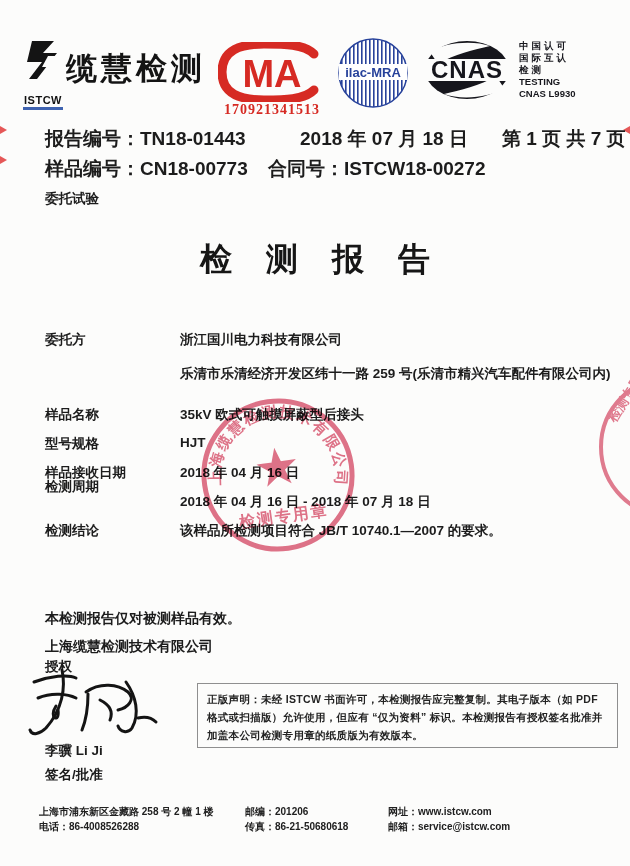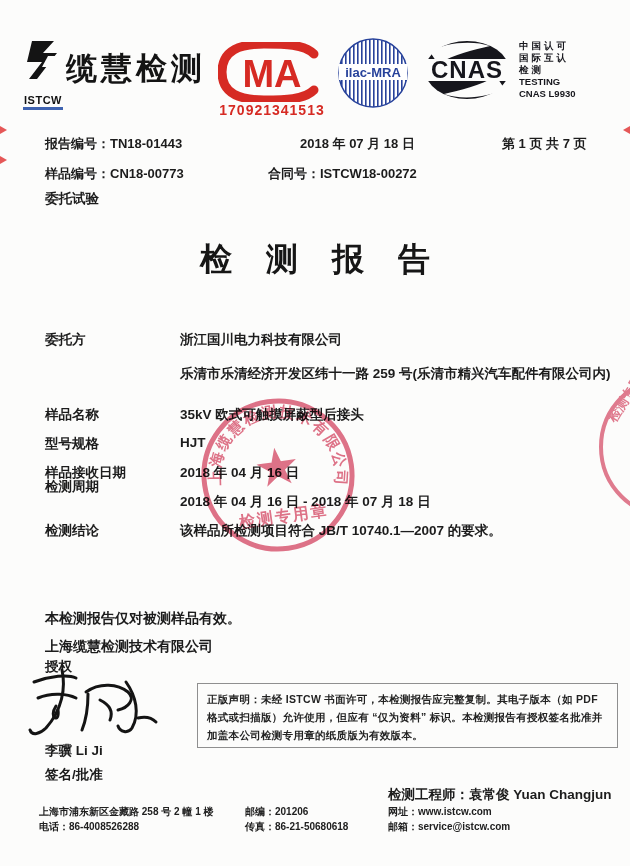--- a/index.html
+++ b/index.html
@@ -10,26 +10,26 @@
     font-family:"Liberation Sans", sans-serif;
     color:#1c1c1c; font-weight:700;
   }
   .abs { position:absolute; }
 
   
   .istcw-block { left:20px; top:40px; width:46px; display:flex; flex-direction:column; align-items:center; }
   .istcw-word { font-size:11px; font-weight:900; letter-spacing:.5px; color:#111; margin-top:10px; }
   .istcw-bar { width:40px; height:3px; background:#3f63b0; margin-top:1px; }
   .brand-name { left:66px; top:48px; font-size:31px; letter-spacing:4px; color:#141414; font-weight:900; }
-  .cma-num { left:218px; top:102px; width:108px; text-align:center; color:#d62a23; font-size:14px; letter-spacing:1px; font-weight:900; }
+  .cma-num { left:218px; top:102px; width:108px; text-align:center; color:#d62a23; font-size:14px; letter-spacing:1px; font-weight:900;font-family:Liberation Serif, serif; }
   .cnas-lines { left:519px; top:40px; font-size:9.5px; line-height:12px; color:#16161c; }
   .cnas-lines .zh { letter-spacing:3px; }
 
   
-  .t13 { font-size:13px;margin-top:9px; }
+  .t13 { font-size:19px; }
   .t14 { font-size:13.5px; }
   .meta-row1 { top:126px; }
   .meta-row2 { top:156px; }
 
   
   .report-title {
     left:0; top:238px; width:100%; text-align:center;
     font-size:32px; font-weight:900; letter-spacing:34px; text-indent:34px; color:#161616;
   }
 
@@ -205,23 +205,20 @@
         <path d="M118 52 C126 50 132 52 136 56"></path>
       </g>
     </svg>
   </div>
 
   <div class="abs" style="left:45px; top:742px; font-size:13.5px;">李骥 Li Ji</div>
   <div class="abs" style="left:45px; top:766px; font-size:13.5px;">签名/批准</div>
 
   <div class="abs disclaimer">正版声明：未经 ISTCW 书面许可，本检测报告应完整复制。其电子版本（如 PDF 格式或扫描版）允许使用，但应有 “仅为资料” 标识。本检测报告有授权签名批准并加盖本公司检测专用章的纸质版为有效版本。</div>
 
-  <div class="abs engineer">
-    <span>检测工程师：</span><span>袁常俊 Yuan Changjun</span>
-  </div>
 
   <div class="abs foot" style="left:39px; top:804px;">
     <div>上海市浦东新区金藏路 258 号 2 幢 1 楼</div>
     <div>
       <span>电话：</span><span>86-4008526288</span>
     </div>
   </div>
   <div class="abs foot" style="left:245px; top:804px;">
     <div>
       <span>邮编：</span><span>201206</span>

